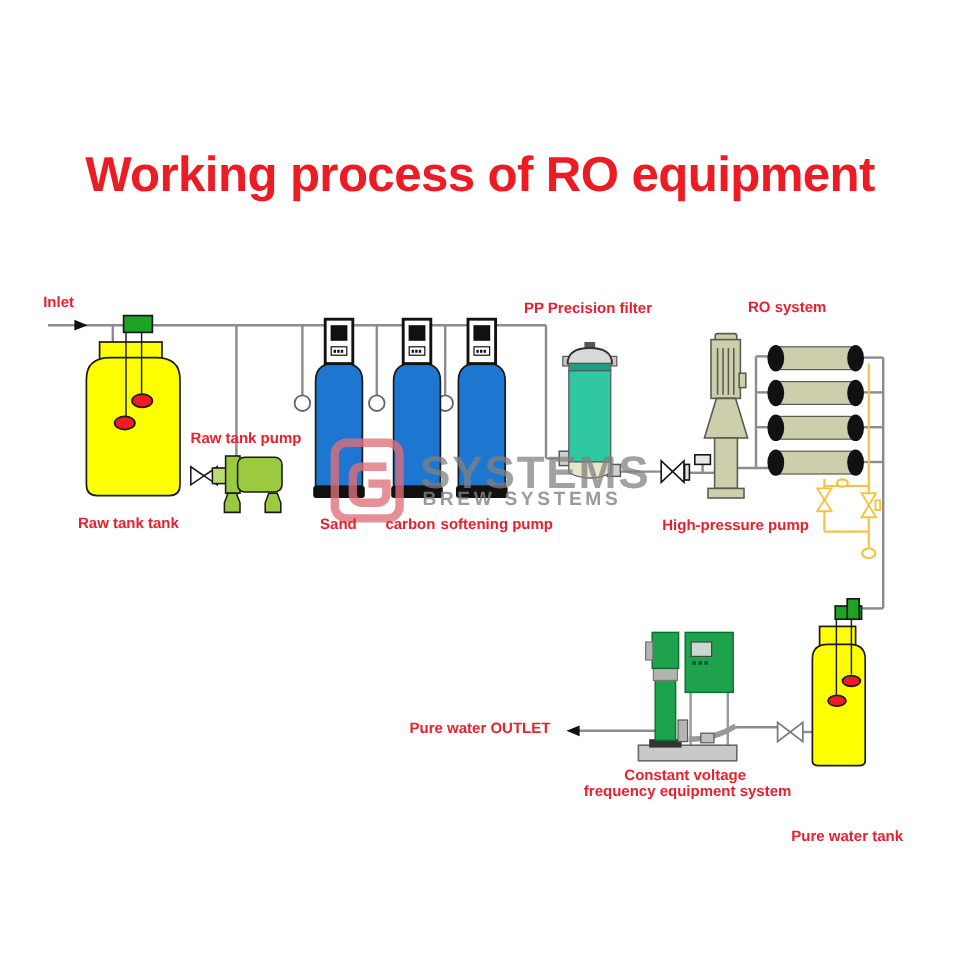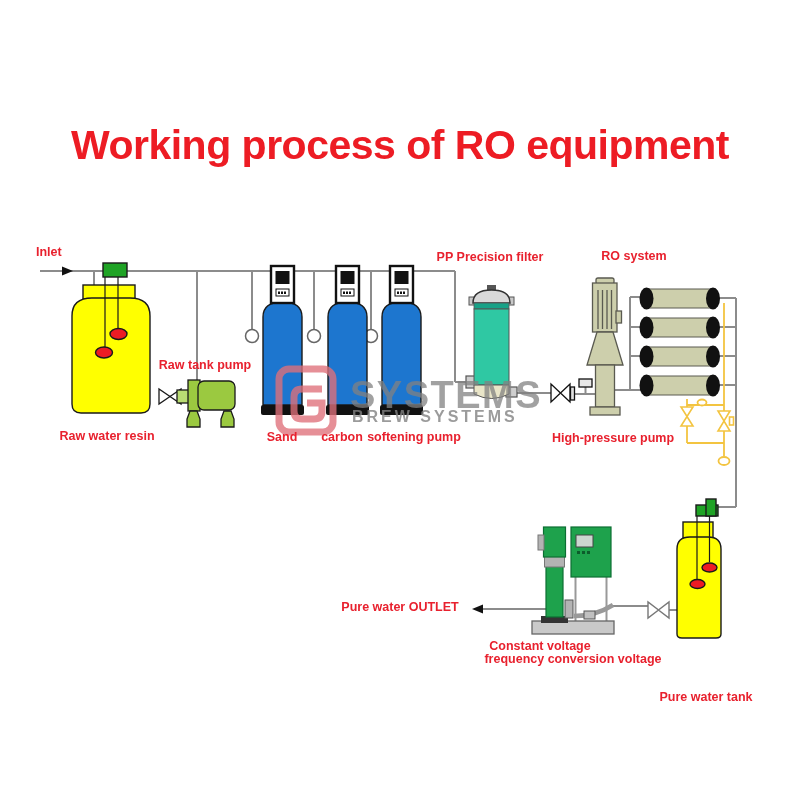--- a/index.html
+++ b/index.html
@@ -232,26 +232,26 @@
     <path d="M322,389 H302 Q294,389 294,397 V411 Q294,419 302,419 H314 Q322,419 322,411 V403 H307"></path>
   </g>
 </svg>
 
 <div class="wm-brand">SYSTEMS</div>
 <div class="wm-sub">BREW SYSTEMS</div>
 
 <div class="title">Working process of RO equipment</div>
 
 <div class="lbl left" style="left:36px;top:245px;">Inlet</div>
-<div class="lbl" style="left:107px;top:429px;">Raw water resin</div>
+<div class="lbl" style="left:107px;top:429px;">Raw tank tank</div>
 <div class="lbl" style="left:205px;top:358px;">Raw tank pump</div>
 <div class="lbl" style="left:282px;top:430px;">Sand</div>
 <div class="lbl" style="left:342px;top:430px;">carbon</div>
 <div class="lbl" style="left:414px;top:430px;">softening pump</div>
 <div class="lbl" style="left:490px;top:250px;">PP Precision filter</div>
-<div class="lbl" style="left:634px;top:249px;">RO system</div>
+<div class="lbl" style="left:656px;top:249px;">RO system</div>
 <div class="lbl" style="left:613px;top:431px;">High-pressure pump</div>
 <div class="lbl" style="left:400px;top:600px;">Pure water OUTLET</div>
-<div class="lbl" style="left:540px;top:639px;">Constant voltage</div>
-<div class="lbl" style="left:573px;top:652px;">frequency conversion voltage</div>
+<div class="lbl" style="left:571px;top:639px;">Constant voltage</div>
+<div class="lbl" style="left:573px;top:652px;">frequency equipment system</div>
 <div class="lbl" style="left:706px;top:690px;">Pure water tank</div>
 
 </div>
 
 </body></html>

